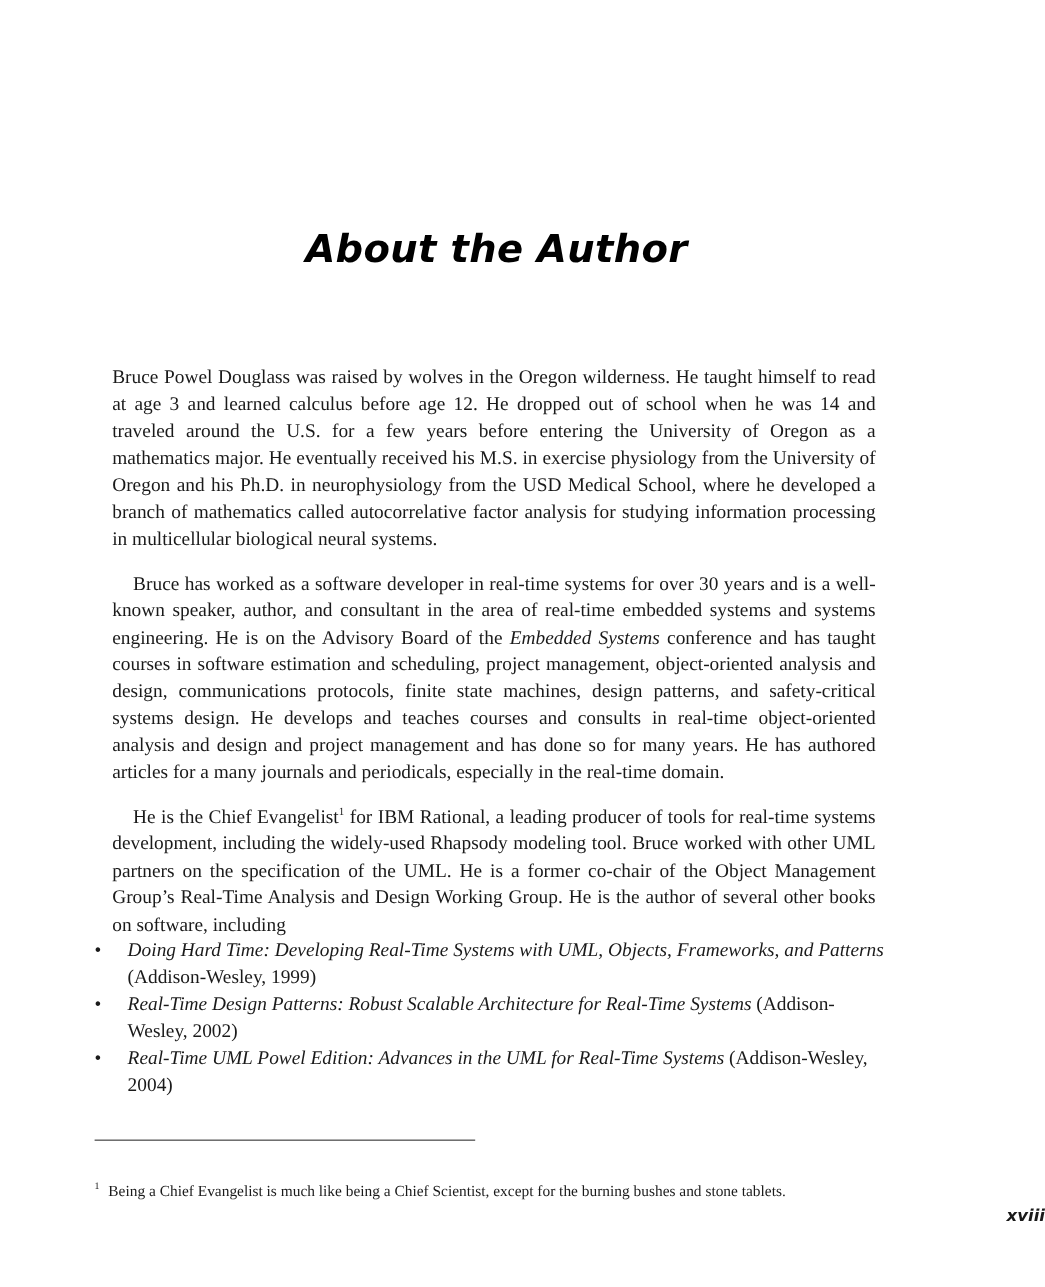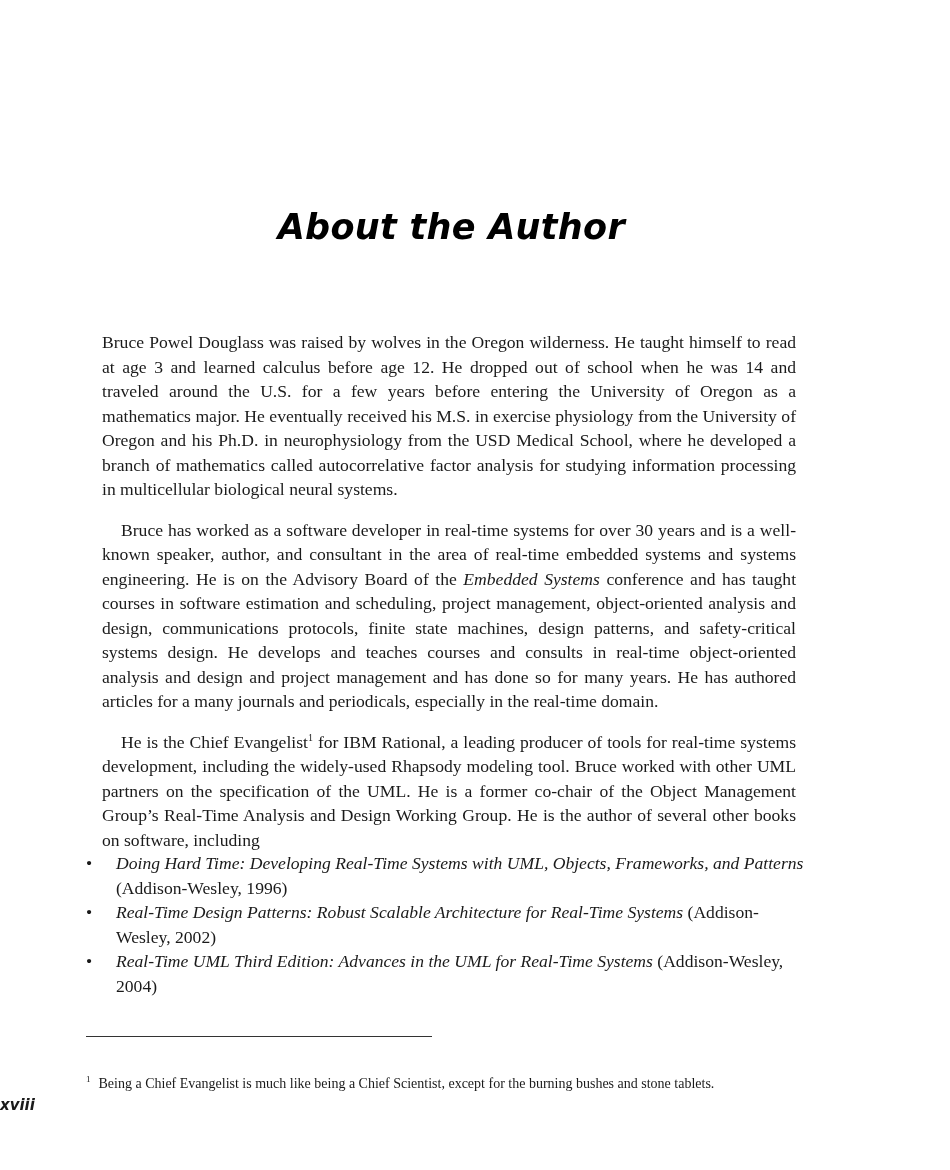--- a/index.html
+++ b/index.html
@@ -25,39 +25,39 @@
   }
   ul.books li { position: relative; padding-left: 30px; }
   ul.books li .bullet { position: absolute; left: 0; top: 0; }
   .rule { position: absolute; left: 86px; top: 1036px; width: 346px; height: 1px; background: #333; }
   .footnote {
     position: absolute; left: 86px; top: 1046px; width: 740px;
     font-family: "Liberation Serif", serif; font-size: 14px; line-height: 20px; margin-top: 28px;
   }
   .footnote sup { font-size: 9px; vertical-align: super; line-height: 0; margin-right: 8px; }
   .pagenum {
-    position: absolute; left: 0; width: 950px; top: 1096px; text-align: left;
+    position: absolute; left: 0; width: 950px; top: 1096px; text-align: right;
     font-family: "DejaVu Sans", sans-serif; font-weight: bold; font-style: italic; font-size: 15px;
   }
 </style>
 </head>
 <body>
 
 <div class="page">
   <h1 class="title">About the Author</h1>
 
   <div class="body-text">
     <p>Bruce Powel Douglass was raised by wolves in the Oregon wilderness. He taught himself to read at age 3 and learned calculus before age 12. He dropped out of school when he was 14 and traveled around the U.S. for a few years before entering the University of Oregon as a mathematics major. He eventually received his M.S. in exercise physiology from the University of Oregon and his Ph.D. in neurophysiology from the USD Medical School, where he developed a branch of mathematics called autocorrelative factor analysis for studying informa­tion processing in multicellular biological neural systems.</p>
     <p class="indent"><span>Bruce has worked as a software developer in real-time systems for over 30 years and is a well-known speaker, author, and consultant in the area of real-time embedded systems and systems engineering. He is on the Advisory Board of the </span><em>Embedded Systems</em><span> conference and has taught courses in software estimation and scheduling, project management, object-oriented analysis and design, communications protocols, finite state machines, design patterns, and safety-critical systems design. He develops and teaches courses and consults in real-time object-oriented analysis and design and project management and has done so for many years. He has authored articles for a many journals and periodicals, especially in the real-time domain.</span></p>
     <p class="indent"><span>He is the Chief Evangelist</span><sup class="fnref">1</sup><span> for IBM Rational, a leading producer of tools for real-time systems development, including the widely-used Rhapsody modeling tool. Bruce worked with other UML partners on the specification of the UML. He is a former co-chair of the Object Management Group’s Real-Time Analysis and Design Working Group. He is the author of several other books on software, including</span></p>
   </div>
 
   <ul class="books">
-    <li><span class="bullet">•</span><em>Doing Hard Time: Developing Real-Time Systems with UML, Objects, Frameworks, and Patterns</em><span> (Addison-Wesley, 1996)</span></li>
+    <li><span class="bullet">•</span><em>Doing Hard Time: Developing Real-Time Systems with UML, Objects, Frameworks, and Patterns</em><span> (Addison-Wesley, 1999)</span></li>
     <li><span class="bullet">•</span><em>Real-Time Design Patterns: Robust Scalable Architecture for Real-Time Systems</em><span> (Addison-Wesley, 2002)</span></li>
-    <li><span class="bullet">•</span><em>Real-Time UML Third Edition: Advances in the UML for Real-Time Systems</em><span> (Addison-Wesley, 2004)</span></li>
+    <li><span class="bullet">•</span><em>Real-Time UML Powel Edition: Advances in the UML for Real-Time Systems</em><span> (Addison-Wesley, 2004)</span></li>
   </ul>
 
   <div class="rule"></div>
   <div class="footnote"><sup>1</sup><span>Being a Chief Evangelist is much like being a Chief Scientist, except for the burning bushes and stone tablets.</span></div>
 
   <div class="pagenum">xviii</div>
 </div>
 
 </body></html>

